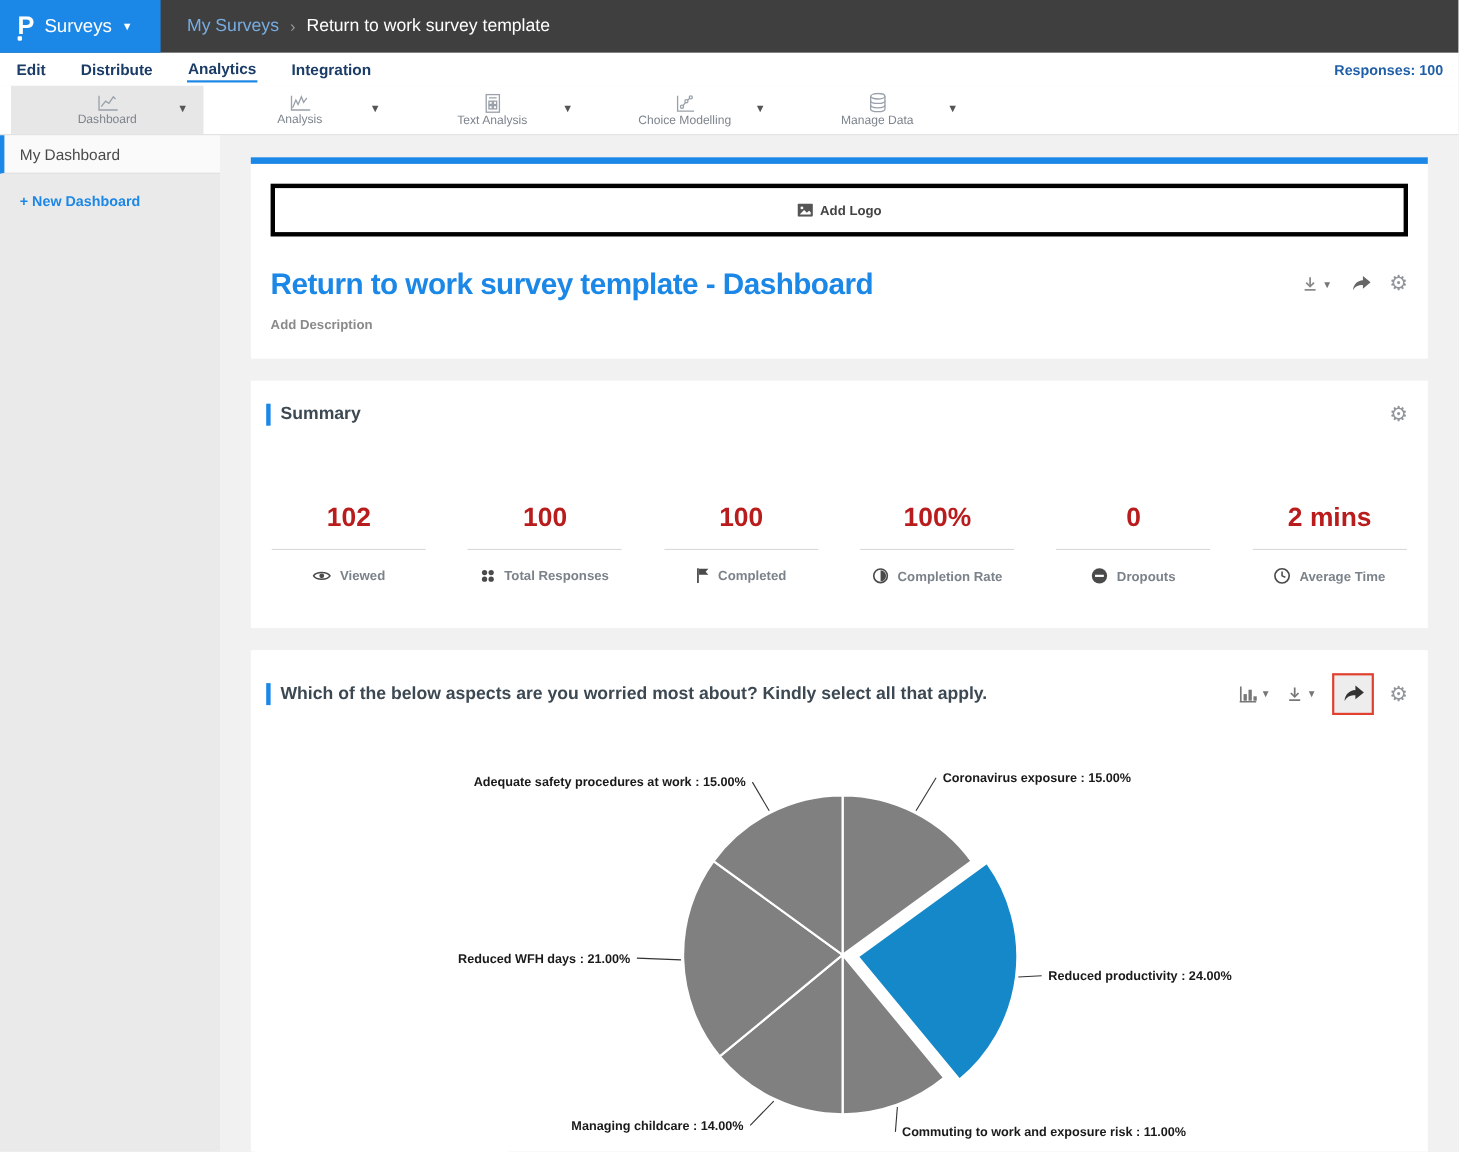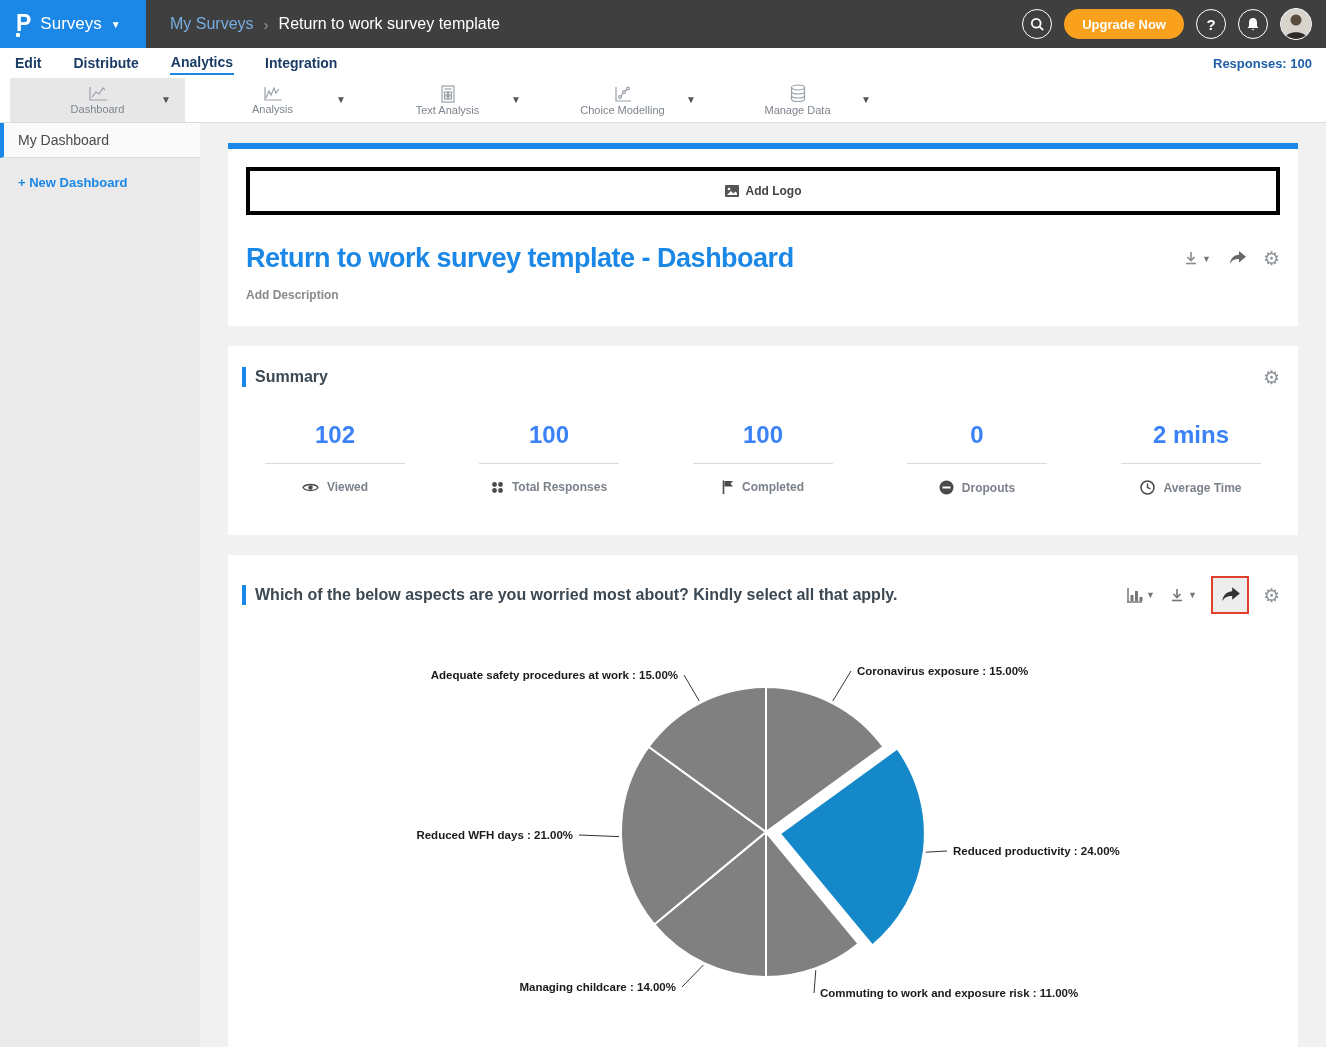--- a/index.html
+++ b/index.html
@@ -60,21 +60,21 @@
   .gear { font-size:19px; color:#8f959b; line-height:1; }
   .add-desc { padding:14px 18px 0 18px; color:#8a8a8a; font-size:12px; font-weight:bold; cursor:pointer; }
 
   .card-head { display:flex; align-items:center; padding:21px 18px 0 14px; }
   .accent { width:4px; height:20px; background:#1b87e6; margin-right:9px; }
   .head-txt { font-size:16px; font-weight:bold; color:#3c4852;text-align:center; }
 
   
   .stats-row { display:flex; padding:34px 0 40px 0; }
   .stat { flex:1; display:flex; flex-direction:column; align-items:center; }
-  .stat-val { font-size:24px; font-weight:bold; color:#3b82f6; }
+  .stat-val { font-size:24px; font-weight:bold; color:#b91c1c;margin-top:36px; }
   .stat-rule { width:140px; border-bottom:1px solid #d9d9d9; margin:14px 0 16px 0; }
   .stat-lab { display:flex; align-items:center; gap:8px; color:#7b828a; font-size:12px; font-weight:bold; }
   .stat-lab svg { flex:none; }
 
   
   .chart-card { height:600px; }
   .chart-actions { margin-left:auto; display:flex; align-items:center; gap:14px; }
   .mini-caret { font-size:9px; color:#777; margin-left:2px; }
   .share-highlight { width:38px; height:38px; border:2px solid #e2402f; background:#ededee;
                      display:flex; align-items:center; justify-content:center; cursor:pointer; }
@@ -88,45 +88,20 @@
   <div class="logo-area">
     <span class="p-logo"><span>P</span><span class="dot"></span></span>
     <span class="prod">Surveys</span>
     <span class="caret">▼</span>
   </div>
   <div class="breadcrumb">
     <span class="bc-link">My Surveys</span>
     <span class="bc-sep">›</span>
     <span class="bc-current">Return to work survey template</span>
   </div>
-  <div class="topbar-right">
-    <div class="circle-btn">
-      <svg width="15" height="15" viewBox="0 0 15 15">
-          <circle cx="6.2" cy="6.2" r="4.4" fill="none" stroke="#fff" stroke-width="1.8"></circle>
-          <line x1="9.6" y1="9.6" x2="13.2" y2="13.2" stroke="#fff" stroke-width="1.8"></line>
-        </svg>
-    </div>
-    <button class="upgrade-btn">Upgrade Now</button>
-    <div class="circle-btn">
-        <span style="font-weight:bold;font-size:15px;">?</span>
-      </div>
-    <div class="circle-btn">
-      <svg width="14" height="15" viewBox="0 0 14 15">
-          <path d="M7 1 C4.3 1 3 3 3 5.5 L3 9 L1.6 11 L12.4 11 L11 9 L11 5.5 C11 3 9.7 1 7 1 Z" fill="#fff"></path>
-          <path d="M5.6 12.2 a1.5 1.5 0 0 0 2.8 0 Z" fill="#fff"></path>
-        </svg>
-    </div>
-    <div class="avatar">
-      <svg width="30" height="30" viewBox="0 0 30 30">
-          <rect width="30" height="30" fill="#d8d3cc"></rect>
-          <circle cx="15" cy="11" r="5.5" fill="#5b4a3e"></circle>
-          <path d="M4 30 C4 21 26 21 26 30 Z" fill="#2e2a28"></path>
-        </svg>
-    </div>
-  </div>
 </header>
 
 <nav class="tabrow">
   <span class="tab">Edit</span>
   <span class="tab">Distribute</span>
   <span class="tab active">Analytics</span>
   <span class="tab">Integration</span>
   <span class="responses">Responses: 100</span>
 </nav>
 
@@ -260,20 +235,31 @@
         </div>
         <div class="stat">
           <span class="stat-val">100</span>
           <span class="stat-rule"></span>
           <span class="stat-lab">
             <svg width="12" height="14" viewBox="0 0 12 14">
                 <line x1="1.5" y1="0.5" x2="1.5" y2="14" stroke="#4a4a4a" stroke-width="1.6"></line>
                 <path d="M2.5 1 H11 L8.5 3.8 L11 6.6 H2.5 Z" fill="#4a4a4a"></path>
               </svg>
             <span>Completed</span>
+          </span>
+        </div>
+        <div class="stat">
+          <span class="stat-val">100%</span>
+          <span class="stat-rule"></span>
+          <span class="stat-lab">
+            <svg width="15" height="15" viewBox="0 0 15 15">
+                <circle cx="7.5" cy="7.5" r="6.2" fill="none" stroke="#4a4a4a" stroke-width="1.5"></circle>
+                <path d="M7.5 2.5 A5 5 0 0 1 7.5 12.5 Z" fill="#4a4a4a"></path>
+              </svg>
+            <span>Completion Rate</span>
           </span>
         </div>
         <div class="stat">
           <span class="stat-val">0</span>
           <span class="stat-rule"></span>
           <span class="stat-lab">
             <svg width="15" height="15" viewBox="0 0 15 15">
                 <circle cx="7.5" cy="7.5" r="7" fill="#4a4a4a"></circle>
                 <rect x="3.5" y="6.5" width="8" height="2" fill="#fff"></rect>
               </svg>

